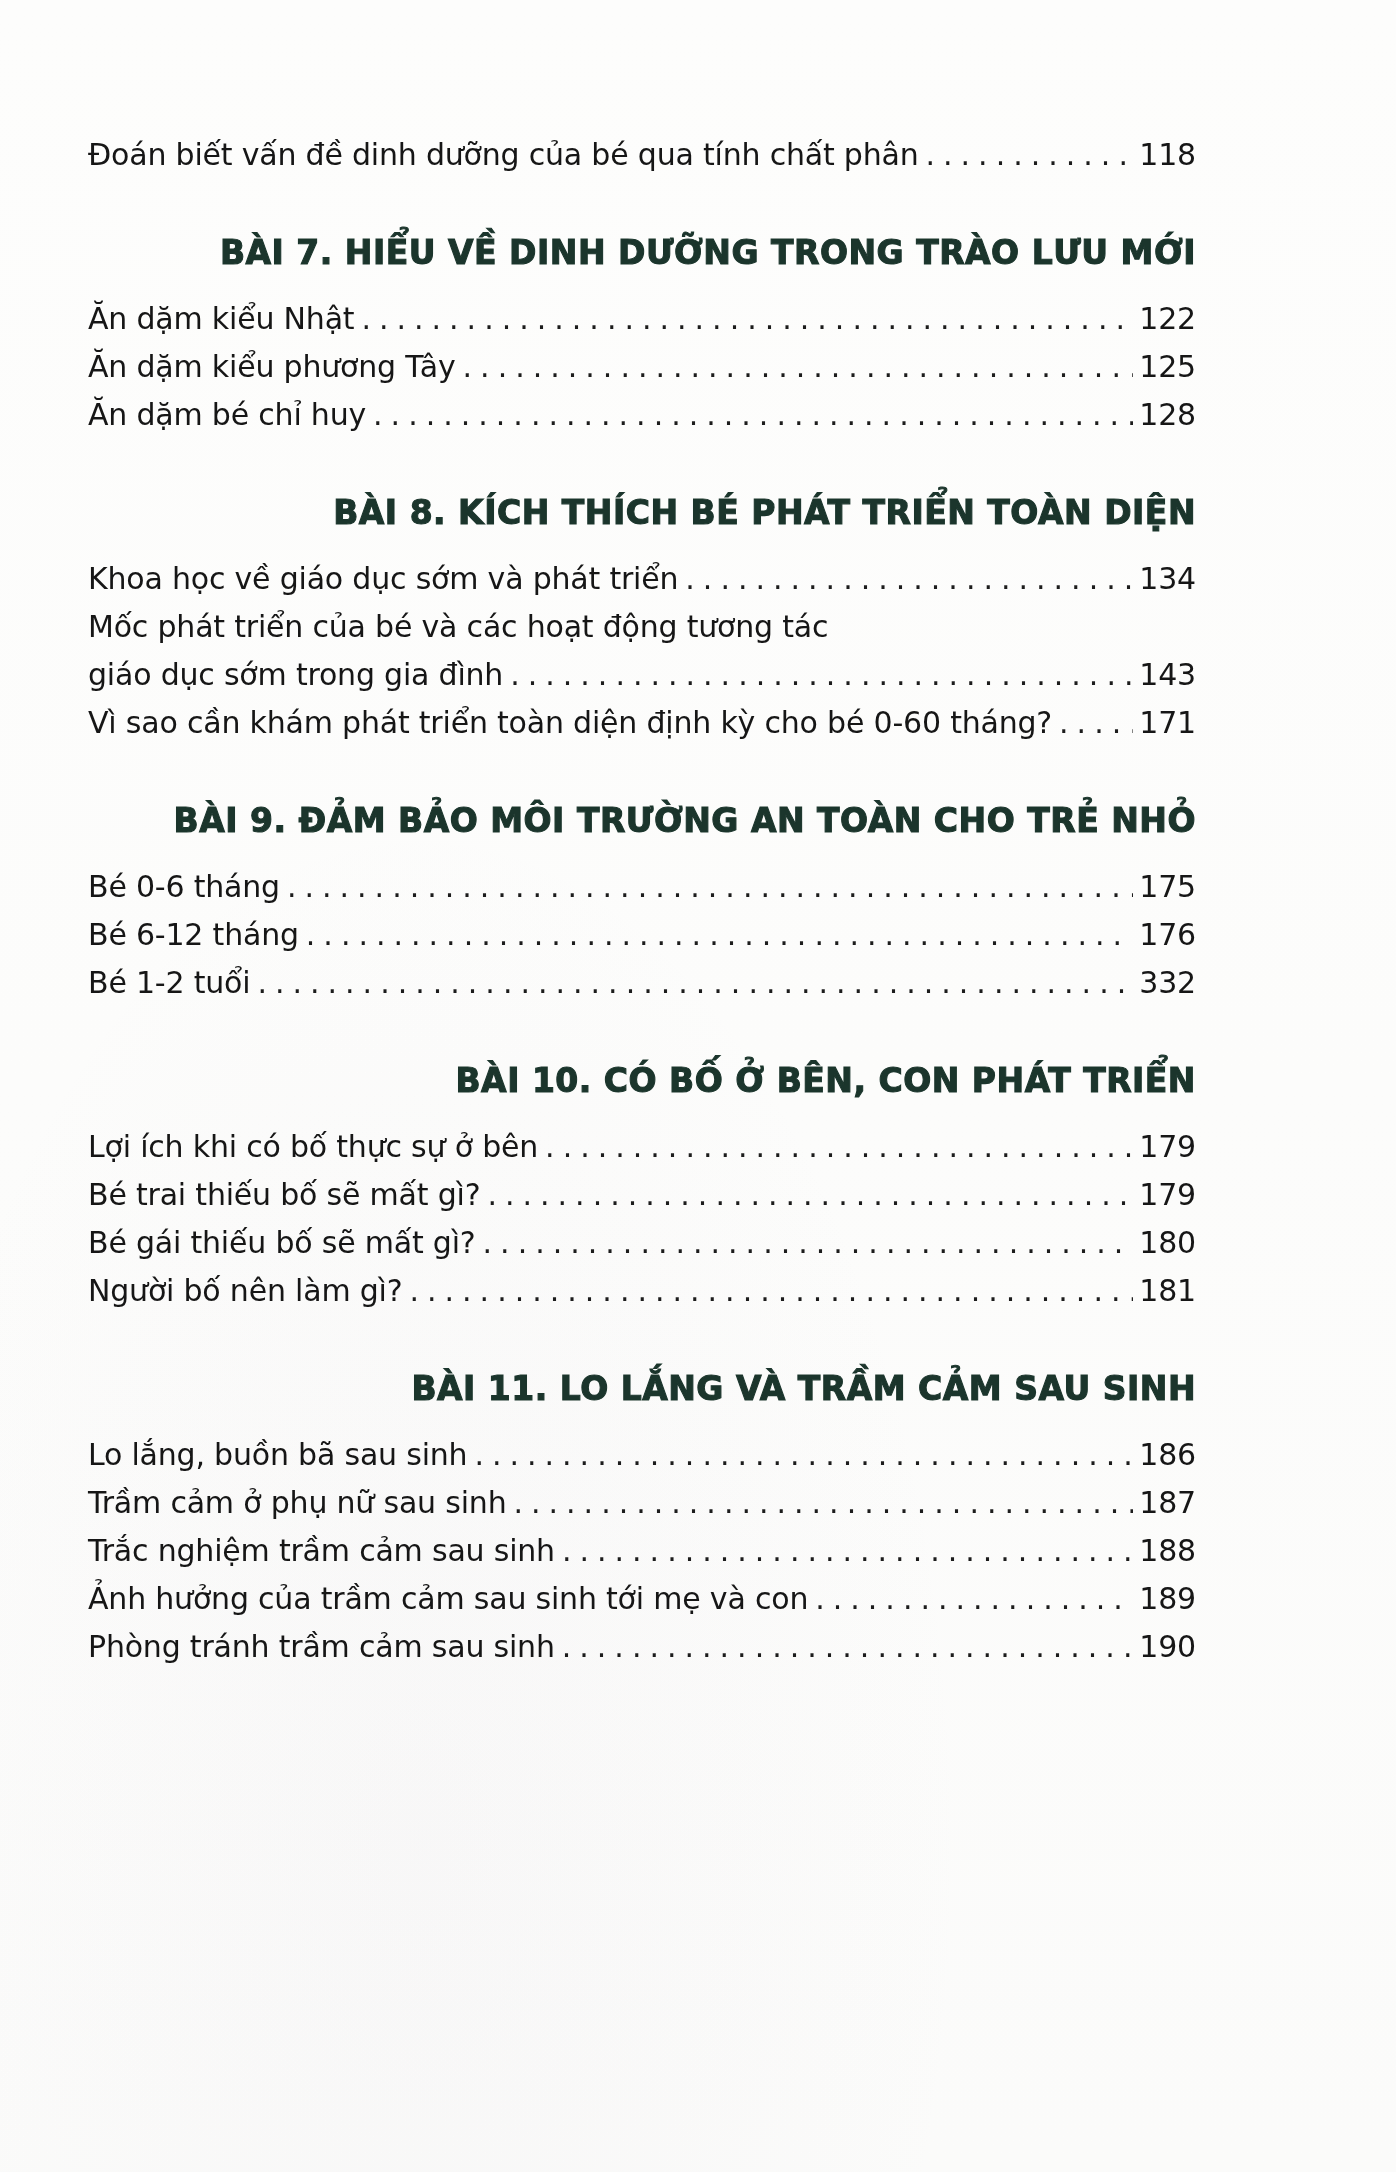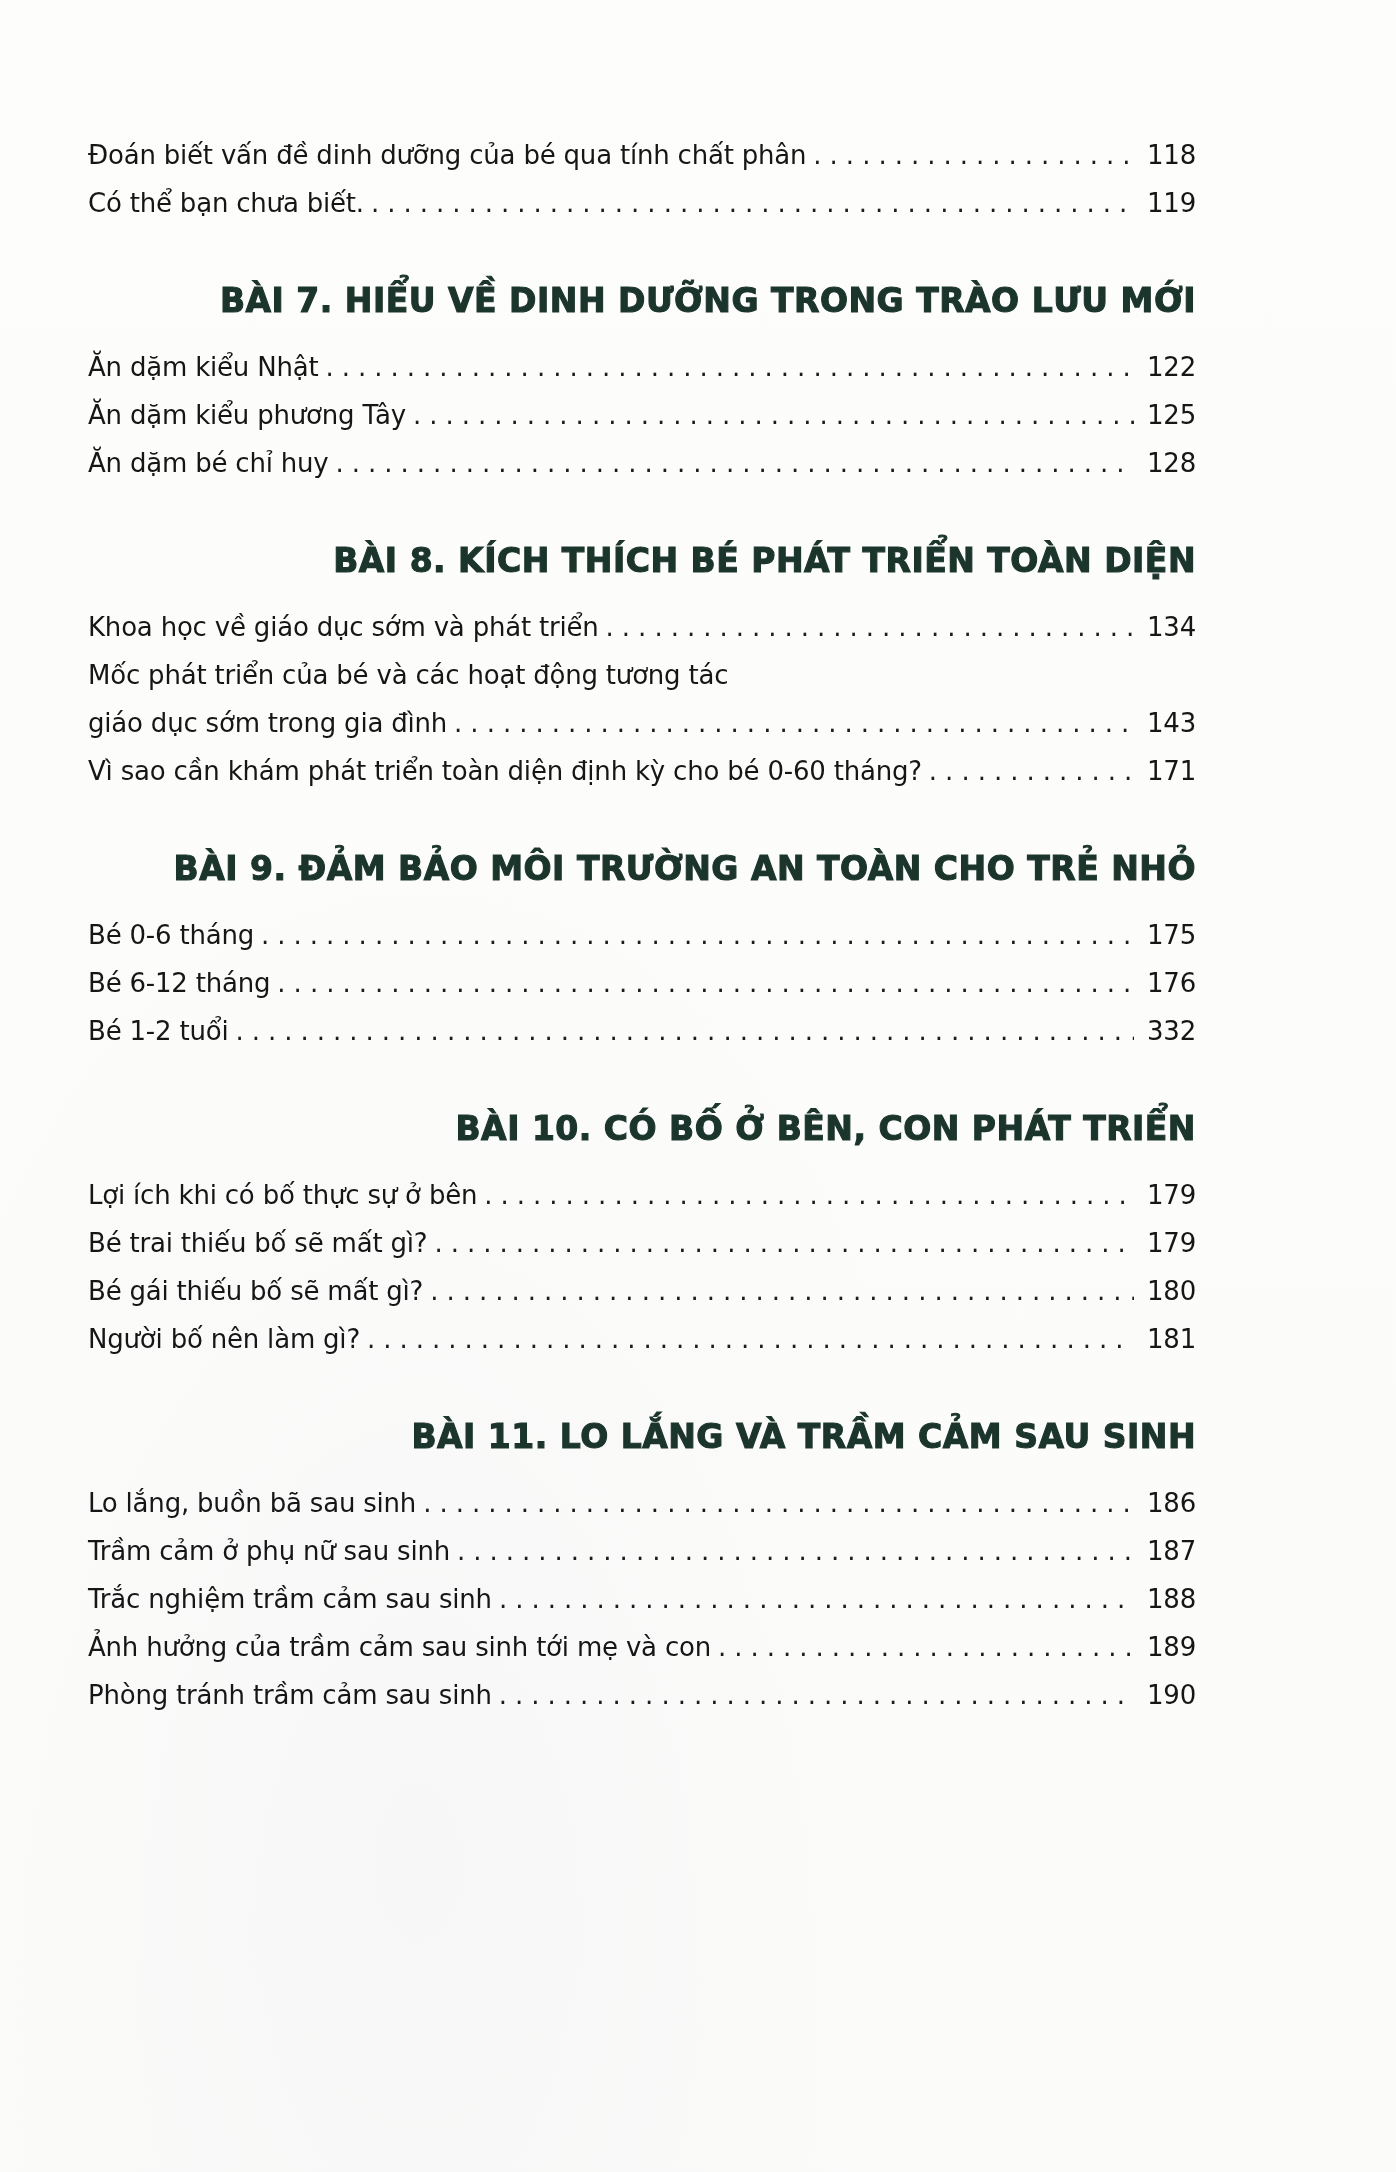--- a/index.html
+++ b/index.html
@@ -20,21 +20,21 @@
     height: 2172px;
     padding: 131px 200px 0 88px;
     background:
       radial-gradient(ellipse at 30% 85%, rgba(180,170,190,0.05), rgba(0,0,0,0) 40%),
       linear-gradient(180deg, #fdfdfc 0%, #fbfbfa 100%);
   }
   .toc-row {
     display: flex;
     align-items: flex-start;
     line-height: 48px;
-    font-size: 26px;
+    font-size: 30px;
     letter-spacing: -0.2px;
   }
   .toc-title {
     white-space: nowrap;
     flex: 0 0 auto;
     color: #161616;
   }
   .toc-dots {
     flex: 1 1 auto;
     overflow: hidden;
@@ -69,25 +69,20 @@
 </style>
 </head>
 <body>
 
 <div class="page">
   <div>
       <div class="toc-row">
         <span class="toc-title">Đoán biết vấn đề dinh dưỡng của bé qua tính chất phân</span>
         <span class="toc-dots"></span>
         <span class="toc-page">118</span>
-      </div>
-      <div class="toc-row">
-        <span class="toc-title">Có thể bạn chưa biết.</span>
-        <span class="toc-dots"></span>
-        <span class="toc-page">119</span>
       </div>
       <h2 class="toc-heading">BÀI 7. HIỂU VỀ DINH DƯỠNG TRONG TRÀO LƯU MỚI</h2>
       <div class="toc-row">
         <span class="toc-title">Ăn dặm kiểu Nhật</span>
         <span class="toc-dots"></span>
         <span class="toc-page">122</span>
       </div>
       <div class="toc-row">
         <span class="toc-title">Ăn dặm kiểu phương Tây</span>
         <span class="toc-dots"></span>

